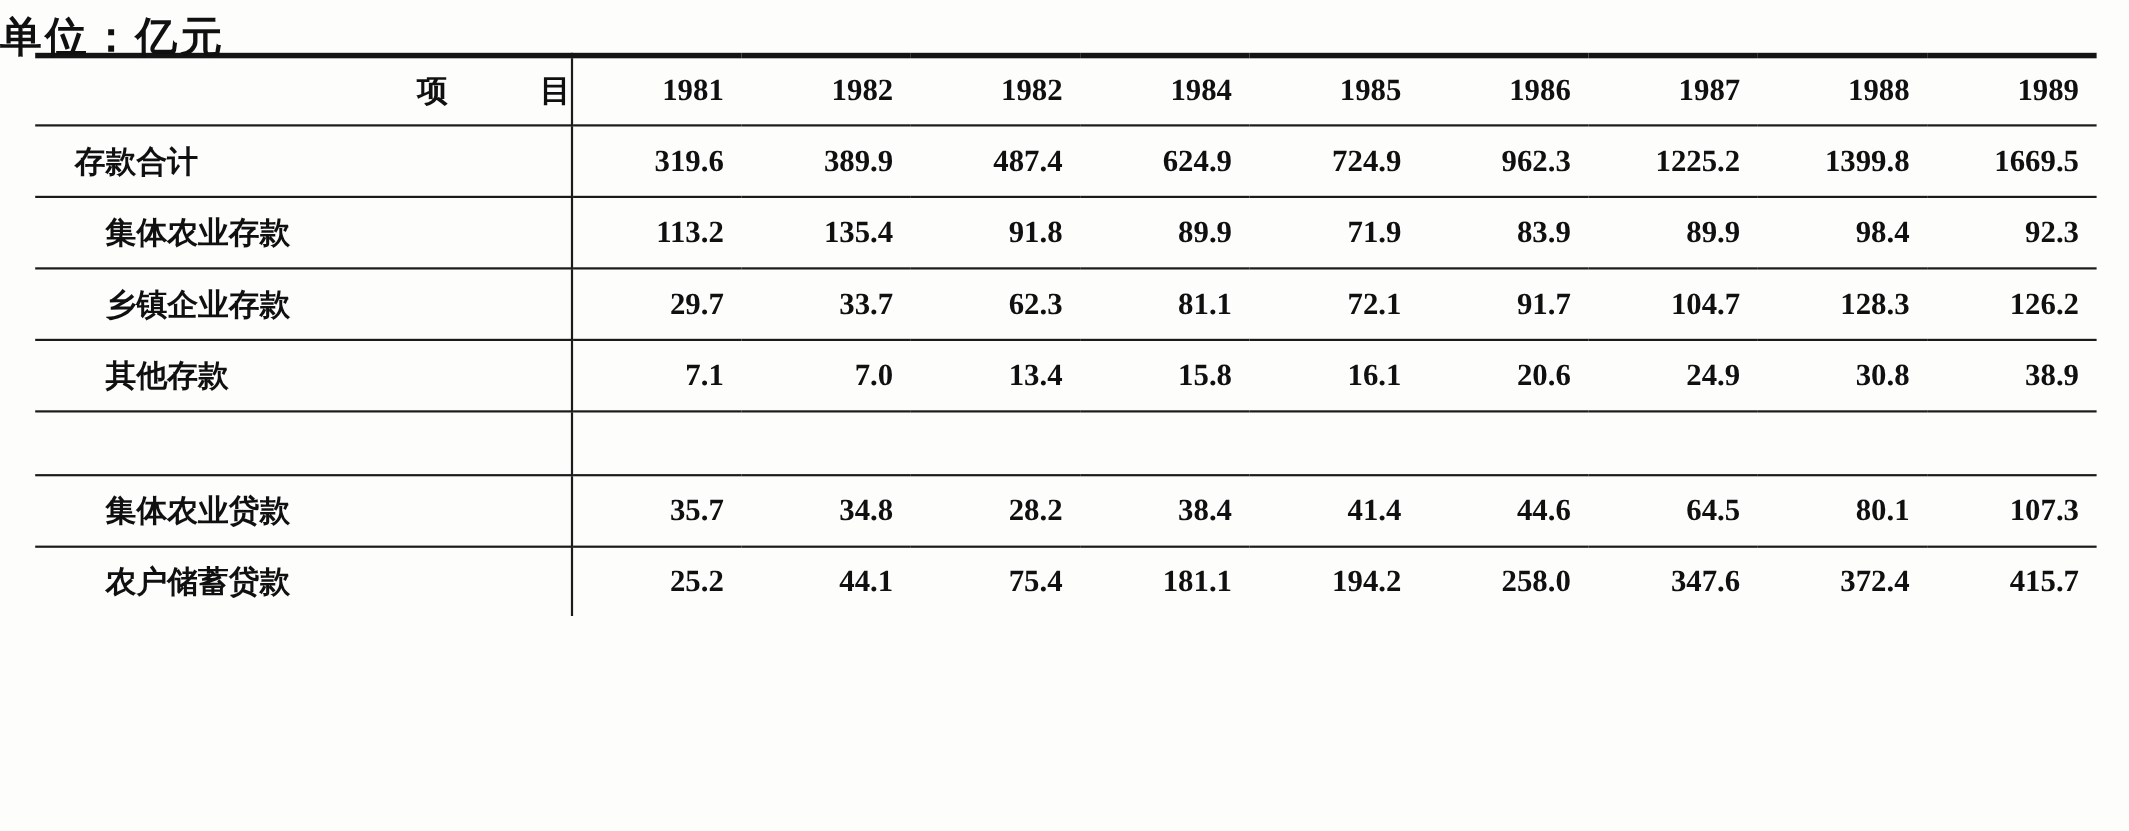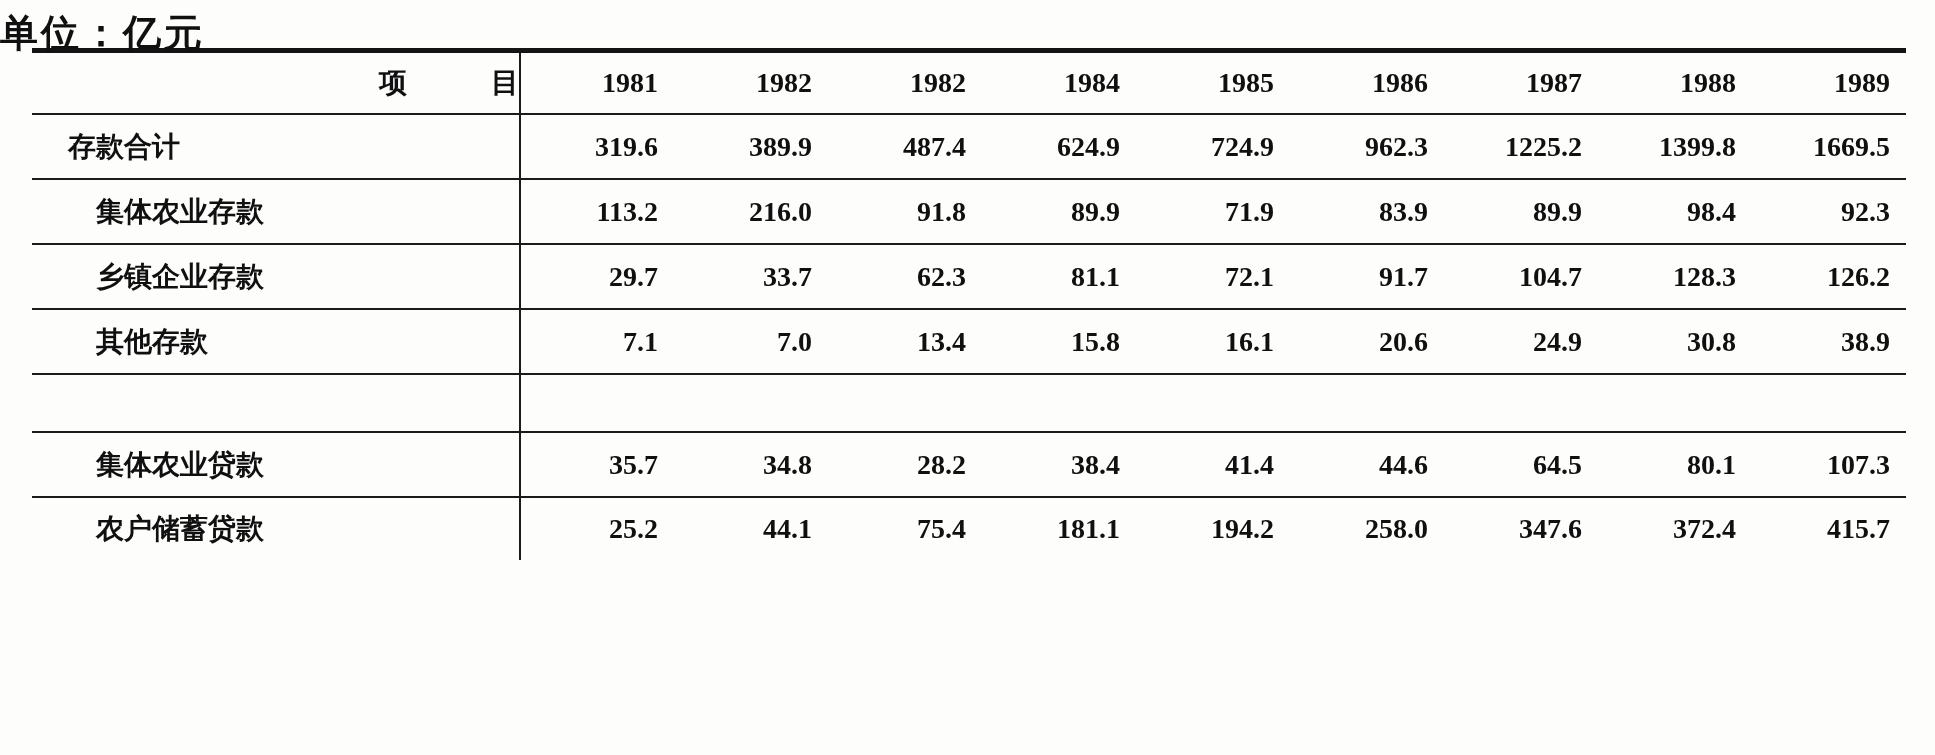--- a/index.html
+++ b/index.html
@@ -94,21 +94,21 @@
         <td class="num">724.9</td>
         <td class="num">962.3</td>
         <td class="num">1225.2</td>
         <td class="num">1399.8</td>
         <td class="num">1669.5</td>
       </tr>
 
       <tr class="row sub">
         <td class="lbl">集体农业存款</td>
         <td class="num">113.2</td>
-        <td class="num">216.0</td>
+        <td class="num">135.4</td>
         <td class="num">91.8</td>
         <td class="num">89.9</td>
         <td class="num">71.9</td>
         <td class="num">83.9</td>
         <td class="num">89.9</td>
         <td class="num">98.4</td>
         <td class="num">92.3</td>
       </tr>
 
       <tr class="row sub">

